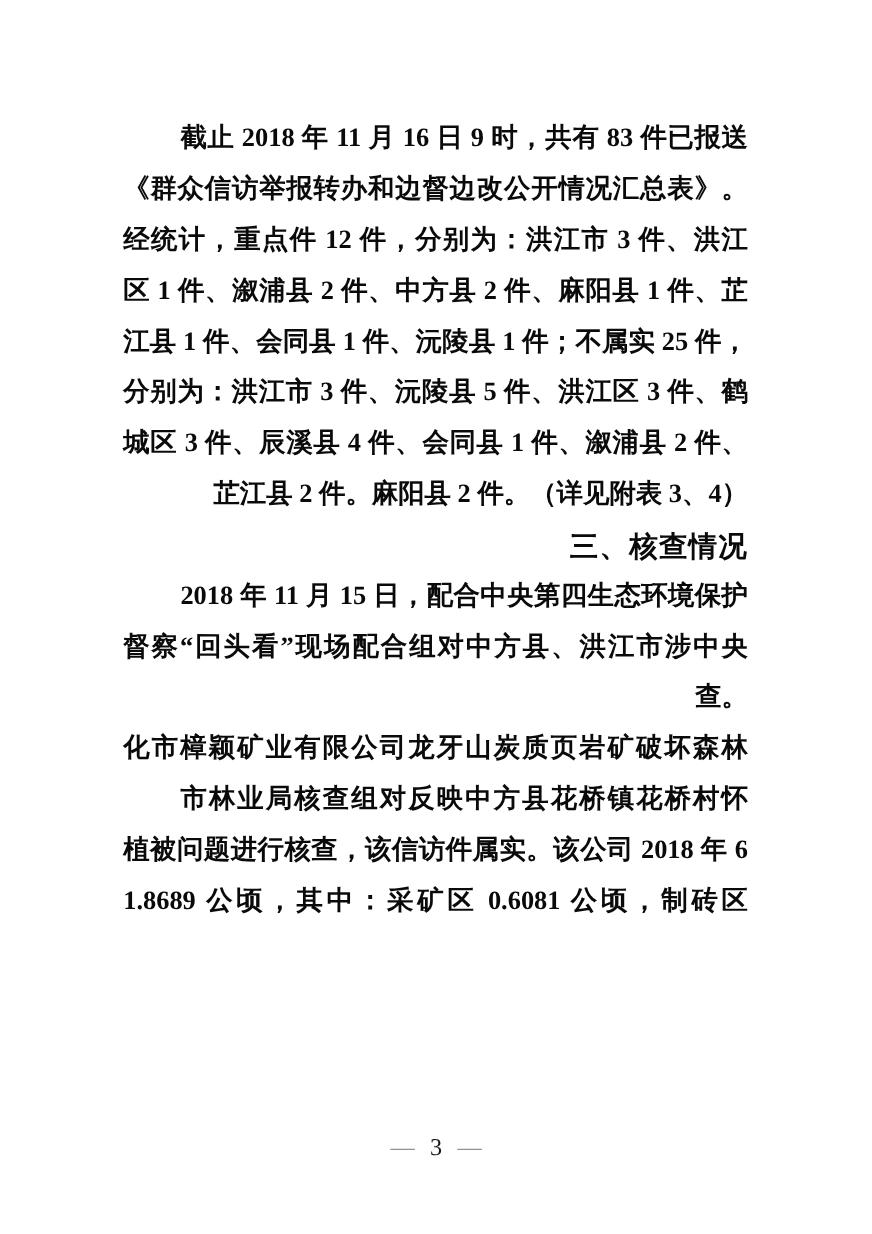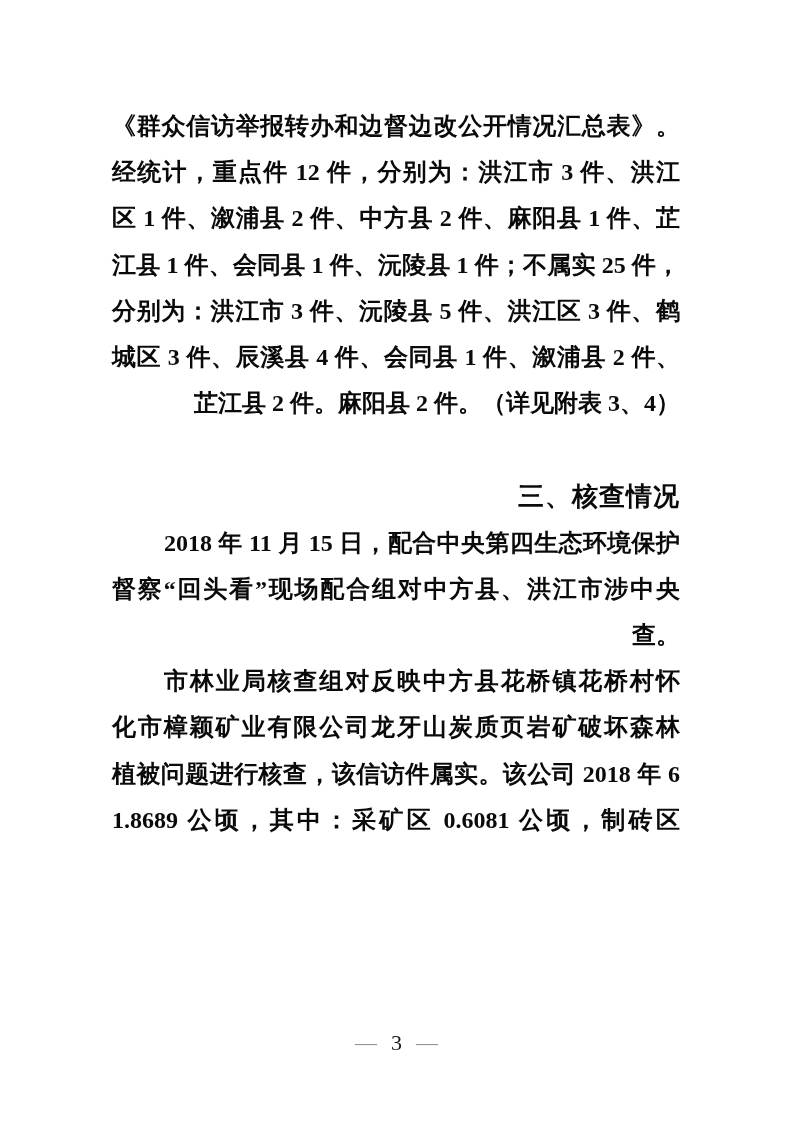--- a/index.html
+++ b/index.html
@@ -40,21 +40,20 @@
     text-justify: inter-character;
   }
   .indent {
     text-indent: 52px;
   }
   .heading {
     font-family: "Liberation Sans", sans-serif;
     font-size: 26px;
     font-weight: bold;
     letter-spacing: 1px;
-    margin-top: 47px;
   }
   .footer {
     position: absolute;
     top: 1028px;
     left: 0;
     width: 793px;
     text-align: center;
     font-size: 22px;
     line-height: 30px;
     font-family: "Liberation Serif", serif;
@@ -68,33 +67,34 @@
     margin: 0 14px;
     font-weight: normal;
   }
 </style>
 </head>
 <body>
 
 <div class="page">
 
   <div class="textblock">
+    <div class="line j indent">截止 2018 年 11 月 16 日 9 时，共有 83 件已报送</div>
     <div class="line j">《群众信访举报转办和边督边改公开情况汇总表》。</div>
     <div class="line j">经统计，重点件 12 件，分别为：洪江市 3 件、洪江</div>
     <div class="line j">区 1 件、溆浦县 2 件、中方县 2 件、麻阳县 1 件、芷</div>
     <div class="line j">江县 1 件、会同县 1 件、沅陵县 1 件；不属实 25 件，</div>
     <div class="line j">分别为：洪江市 3 件、沅陵县 5 件、洪江区 3 件、鹤</div>
     <div class="line j">城区 3 件、辰溪县 4 件、会同县 1 件、溆浦县 2 件、</div>
     <div class="line">芷江县 2 件。麻阳县 2 件。（详见附表 3、4）</div>
     <div class="line heading indent">三、核查情况</div>
     <div class="line j indent">2018 年 11 月 15 日，配合中央第四生态环境保护</div>
     <div class="line j">督察“回头看”现场配合组对中方县、洪江市涉中央</div>
     <div class="line">查。</div>
+    <div class="line j">化市樟颖矿业有限公司龙牙山炭质页岩矿破坏森林</div>
     <div class="line j indent">市林业局核查组对反映中方县花桥镇花桥村怀</div>
-    <div class="line j">化市樟颖矿业有限公司龙牙山炭质页岩矿破坏森林</div>
     <div class="line j">植被问题进行核查，该信访件属实。该公司 2018 年 6</div>
     <div class="line j">1.8689 公顷，其中：采矿区 0.6081 公顷，制砖区</div>
   </div>
 
   <div class="footer">
     <span class="dash">—</span><span class="num">3</span><span class="dash">—</span>
   </div>
 
 </div>
 

